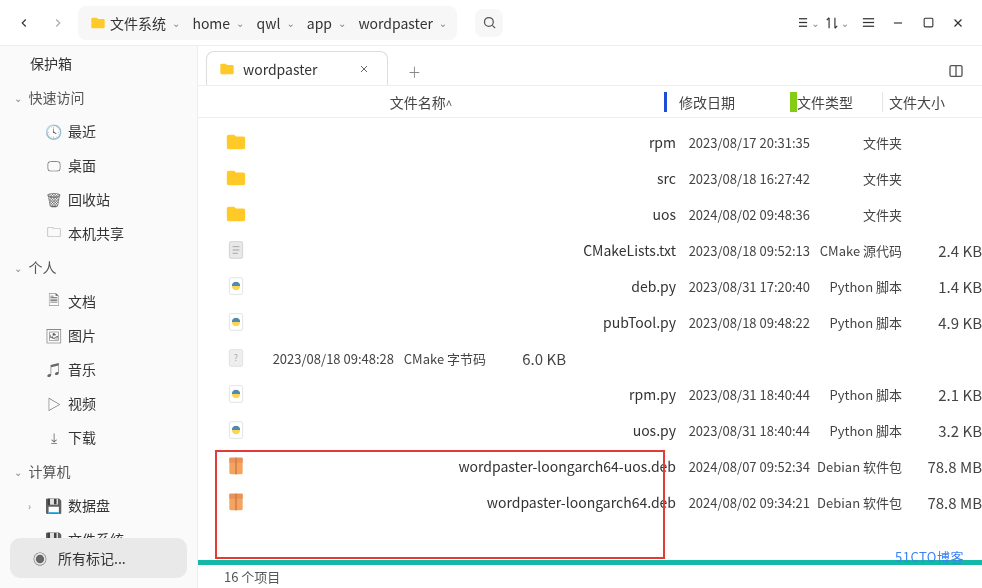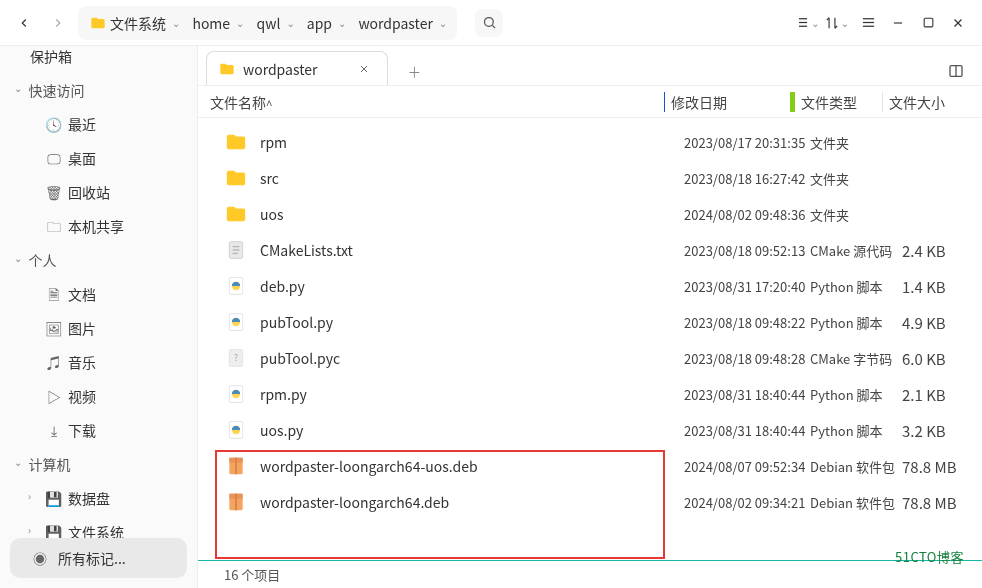--- a/index.html
+++ b/index.html
@@ -9,49 +9,49 @@
     .nav-btn.disabled { color: #aaa; cursor: default; }
     .path-bar { background: #f7f7f7; border-radius: 8px; height: 34px; display: flex; align-items: center; padding: 0 4px 0 8px; gap: 2px; }
     .path-seg { display: flex; align-items: center; padding: 2px 4px; font-size: 14px; color: #333; gap: 4px; cursor: pointer; }
     .path-seg svg.folder { width: 16px; height: 16px; }
     .chev { color: #888; font-size: 10px; padding: 0 2px; }
     .toolbar-spacer { flex: 1; }
     .search-circle { width: 28px; height: 28px; display: flex; align-items: center; justify-content: center; background: #f7f7f7; border-radius: 8px; margin-left: 12px; cursor: pointer; border:none; color:#555;}
     .right-tools { display: flex; gap: 2px; align-items: center; margin-left: auto; }
     .content { display: flex; height: calc(100% - 46px); }
     .sidebar { width: 198px; background: #fafafa; border-right: 1px solid #eee; height: 100%; position: relative; overflow-y:auto;}
-    .sb-section-title, .sb-item { display: flex; height: 34px; padding-left: 14px; font-size: 14px; color: #333; cursor: pointer; gap: 6px; }
+    .sb-section-title, .sb-item { display: flex; align-items: center; height: 34px; padding-left: 14px; font-size: 14px; color: #333; cursor: pointer; gap: 6px; }
     .sb-section-title { font-weight: 400; color: #555; }
     .sb-item { padding-left: 46px; }
     .sb-item-expand { padding-left: 28px; }
     .sb-icon { width: 16px; display: inline-flex; justify-content: center; color: #666; }
     .sb-footer { position: absolute; bottom: 0; left: 0; right: 0; height: 40px; background: #e9e9e9; border-radius: 10px; margin: 10px; display: flex; align-items: center; padding-left: 22px; gap: 10px; font-size: 14px; color: #333; }
     .main { flex: 1; display: flex; flex-direction: column; position: relative; }
     .tab-row { height: 40px; border-bottom: 1px solid #eee; display: flex; align-items: flex-end; padding-left: 8px; }
     .tab { height: 34px; padding: 0 12px 0 12px; display: flex; align-items: center; gap: 8px; border: 1px solid #ddd; border-bottom: none; border-radius: 8px 8px 0 0; background: #fff; font-size: 14px; color: #333; cursor: pointer; }
     .tab-close { width: 22px; height: 22px; display: flex; align-items: center; justify-content: center; border-radius: 4px; cursor: pointer; border:none; background:none;}
     .tab-add { width: 28px; height: 28px; display: flex; align-items: center; justify-content: center; margin-left: 12px; cursor: pointer; color: #888; border-radius: 4px; border:none; background:none;}
     .tab-row-spacer { flex:1; }
     .tab-row-icon { width: 28px; height: 28px; display:flex; align-items:center; justify-content:center; margin-right: 12px; cursor:pointer; border:none; background:none; color:#555;}
     .header-row { display: flex; height: 32px; border-bottom: 1px solid #eee; align-items: center; padding-left: 12px; font-size: 14px; color: #444; }
     .col-name { flex: 1; padding-left: 0; }
-    .col-date { width: 126px; border-left: 1px solid #1d4ed8; padding-left: 6px; }
-    .col-type { width: 92px; border-left: 5px solid #84cc16; padding-left: 6px; }
+    .col-date { width: 126px; border-left: 3px solid #1d4ed8; padding-left: 12px; }
+    .col-type { width: 92px; border-left: 7px solid #84cc16; }
     .col-size { width: 100px; border-left: 1px solid #e5e5e5; padding-left: 6px; }
     .sort-arrow { font-size: 11px; color: #555; margin-right: 32px; }
     .file-list { flex: 1; overflow-y: auto; padding-top: 6px; position: relative; }
-    .file-row { display: flex; align-items: center; height: 36px; padding-left: 26px; font-size: 14px; color: #333; cursor: pointer; }
+    .file-row { display: flex; align-items: center; height: 36px; padding-left: 26px; font-size: 14px; color: #333; cursor: pointer; text-align: right; }
     .file-icon { width: 24px; height: 24px; margin-right: 12px; display:flex; align-items:center; justify-content:center;}
     .file-name { flex: 1; }
     .file-date { width: 126px; color: #444; font-size: 13px; margin-left: 8px;}
     .file-type { width: 92px; color: #444; font-size: 13px;}
     .file-size { width: 80px; color: #444; font-size: 15px;}
     .highlight-box { position: absolute; border: 2px solid #e53935; pointer-events: none; left: 17px; top: 332px; width: 450px; height: 109px; }
-    .status-bar { height: 28px; border-top: 1px solid #14b8a6; display: flex; align-items: center; padding-left: 26px; font-size: 13px; color: #555; }
-    .watermark { position: absolute; right: 18px; bottom: 22px; font-size: 13px; color: #15803d; letter-spacing: 0.5px; }
+    .status-bar { height: 28px; border-top: 5px solid #14b8a6; display: flex; align-items: center; padding-left: 26px; font-size: 13px; color: #555; }
+    .watermark { position: absolute; right: 18px; bottom: 22px; font-size: 13px; color: #3b82f6; letter-spacing: 0.5px; }
     svg { display: block; }
   </style>
 </head>
 <body>
 
 <div class="toolbar">
   <button class="nav-btn">
     <svg width="14" height="14" viewBox="0 0 24 24" fill="none" stroke="currentColor" stroke-width="2">
         <polyline points="15 18 9 12 15 6"></polyline>
       </svg>
@@ -229,21 +229,21 @@
       <div class="tab-row-spacer"></div>
       <button class="tab-row-icon">
         <svg width="16" height="16" viewBox="0 0 24 24" fill="none" stroke="currentColor" stroke-width="2">
             <rect x="3" y="4" width="18" height="16" rx="2"></rect>
             <line x1="12" y1="4" x2="12" y2="20"></line>
           </svg>
       </button>
     </div>
 
     <div class="header-row">
-      <div class="col-name" style="display:flex;justify-content:flex-start;align-items:center;">
+      <div class="col-name" style="display:flex;justify-content:center;align-items:center;">
         <span>文件名称</span>
         <span class="sort-arrow">˄</span>
       </div>
       <div class="col-date"><span>修改日期</span></div>
       <div class="col-type"><span>文件类型</span></div>
       <div class="col-size"><span>文件大小</span></div>
     </div>
 
     <div class="file-list" id="file-list">
       <div class="highlight-box"></div>
@@ -320,21 +320,20 @@
           <span class="file-type">Python 脚本</span>
           <span class="file-size">4.9 KB</span>
         </div>
         <div class="file-row">
           <span class="file-icon">
             <svg width="20" height="20" viewBox="0 0 24 24">
               <rect x="4" y="2" width="16" height="20" rx="2" fill="#eee" stroke="#ddd"></rect>
               <text x="12" y="16" font-size="11" fill="#aaa" text-anchor="middle">?</text>
             </svg>
           </span>
-          <span class="file-name">pubTool.pyc</span>
           <span class="file-date">2023/08/18 09:48:28</span>
           <span class="file-type">CMake 字节码</span>
           <span class="file-size">6.0 KB</span>
         </div>
         <div class="file-row">
           <span class="file-icon">
             <svg width="20" height="20" viewBox="0 0 24 24">
               <rect x="4" y="2" width="16" height="20" rx="2" fill="#fff" stroke="#ddd"></rect>
               <circle cx="12" cy="12" r="5" fill="#ffd54f"></circle>
               <circle cx="12" cy="12" r="5" fill="#4b8bbe" clip-path="polygon(0 0,100% 0,100% 50%,0 50%)"></circle>

